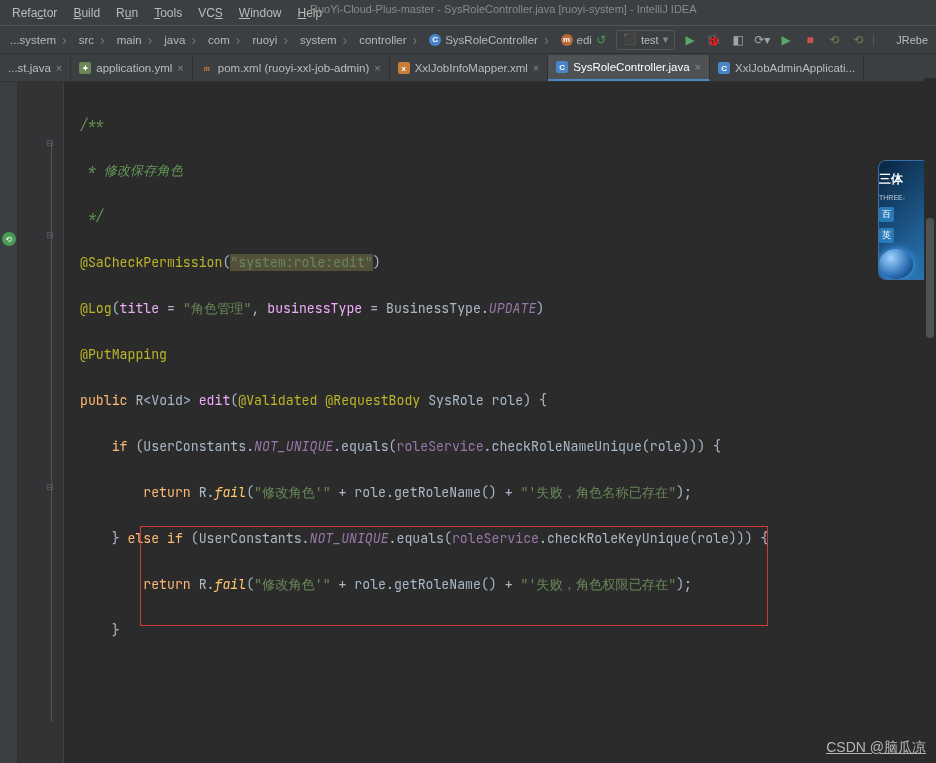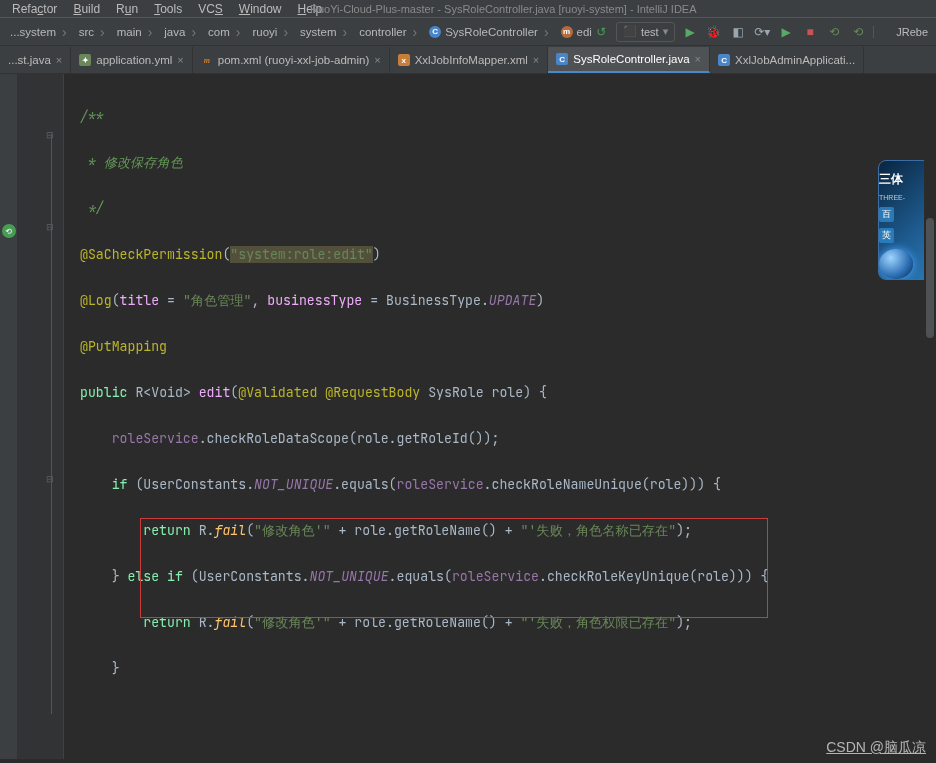--- a/index.html
+++ b/index.html
@@ -8,21 +8,21 @@
   height: 763px;
   background: #2b2b2b;
   font-family: "Segoe UI", Tahoma, sans-serif;
   font-size: 12px;
   color: #bbbbbb;
   overflow: hidden;
   position: relative;
 }
 
 .menubar {
-  height: 18px;
+  height: 26px;
   background: #3c3f41;
   display: flex;
   align-items: center;
   padding: 0 6px;
   border-bottom: 1px solid #555;
   gap: 4px;
 }
 .menubar .menu-item { padding: 2px 6px; color: #bbbbbb; }
 .menubar .menu-item u { text-decoration: underline; }
 .title-text { position: absolute; left: 310px; top: 3px; color: #8a8a8a; font-size: 11px; }
@@ -104,21 +104,21 @@
   line-height: 23px;
   color: #a9b7c6;
   position: relative;
   white-space: pre;
 }
 .editor .line { display: block; min-height: 23px; }
 
 
 .c-doc { color: #629755; font-style: italic; }                        
 .c-anno { color: #bbb529; }                       
-.c-kw  { color: #86efac; margin-top: 21px; }                        
+.c-kw  { color: #fdba74; margin-top: 21px; }                        
 .c-str { color: #6a8759; }                        
 .c-call{ color: #f0abfc; }                        
 .c-field{ color: #9876aa; }                       
 .c-italcall { color: #ffc66d; font-style: italic;}
 .c-warn { background: #52503a; }
 
 
 .red-box {
   position: absolute;
   border: 1px solid #cc3b3b;
@@ -254,21 +254,20 @@
     <span class="fold-line" style="top:60px;height:580px"></span>
   </div>
   <div class="editor">
 <span class="line"><span class="c-doc">/**</span></span>
 <span class="line"><span class="c-doc"> * 修改保存角色</span></span>
 <span class="line"><span class="c-doc"> */</span></span>
 <span class="line"><span class="c-anno">@SaCheckPermission</span><span>(</span><span class="c-str c-warn">"system:role:edit"</span><span>)</span></span>
 <span class="line"><span class="c-anno">@Log</span><span>(</span><span class="c-call">title</span><span> = </span><span class="c-str">"角色管理"</span><span>, </span><span class="c-call">businessType</span><span> = BusinessType.</span><span class="c-field" style="font-style:italic">UPDATE</span><span>)</span></span>
 <span class="line"><span class="c-anno">@PutMapping</span></span>
 <span class="line"><span class="c-kw">public </span><span>R&lt;</span><span>Void</span><span>&gt; </span><span class="c-call">edit</span><span>(</span><span class="c-anno">@Validated @RequestBody </span><span>SysRole role) {</span></span>
-<span class="line"><span class="c-field">    roleService</span><span>.checkRoleDataScope(role.getRoleId());</span></span>
 <span class="line"><span class="c-kw">    if </span><span>(UserConstants.</span><span class="c-field" style="font-style:italic">NOT_UNIQUE</span><span>.equals(</span><span class="c-field">roleService</span><span>.checkRoleNameUnique(role))) {</span></span>
 <span class="line"><span class="c-kw">        return </span><span>R.</span><span class="c-italcall">fail</span><span>(</span><span class="c-str">"修改角色'"</span><span> + role.getRoleName() + </span><span class="c-str">"'失败，角色名称已存在"</span><span>);</span></span>
 <span class="line"><span>    } </span><span class="c-kw">else if </span><span>(UserConstants.</span><span class="c-field" style="font-style:italic">NOT_UNIQUE</span><span>.equals(</span><span class="c-field">roleService</span><span>.checkRoleKeyUnique(role))) {</span></span>
 <span class="line"><span class="c-kw">        return </span><span>R.</span><span class="c-italcall">fail</span><span>(</span><span class="c-str">"修改角色'"</span><span> + role.getRoleName() + </span><span class="c-str">"'失败，角色权限已存在"</span><span>);</span></span>
 <span class="line"><span>    }</span></span>
 <span class="line"><span></span></span>
 
 
 
 

